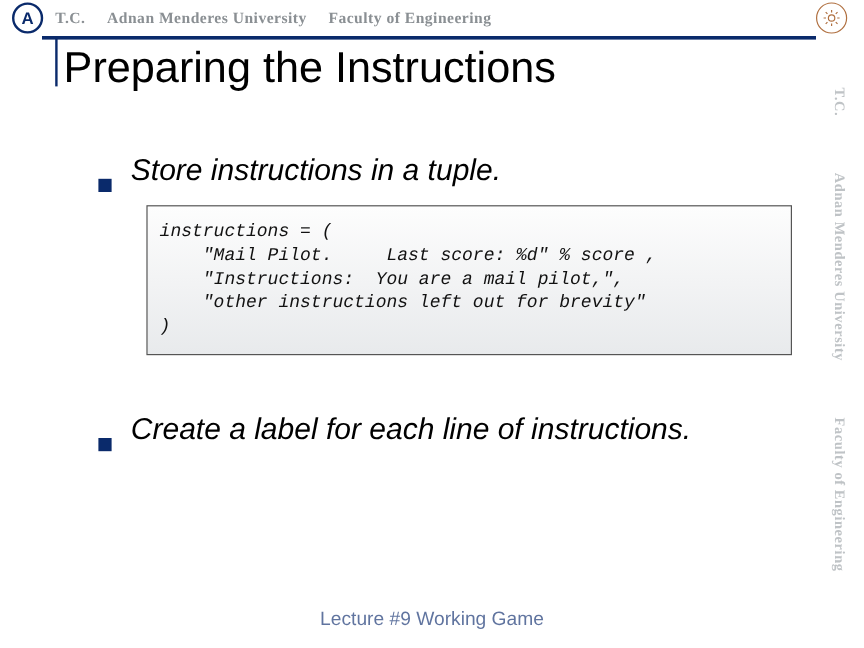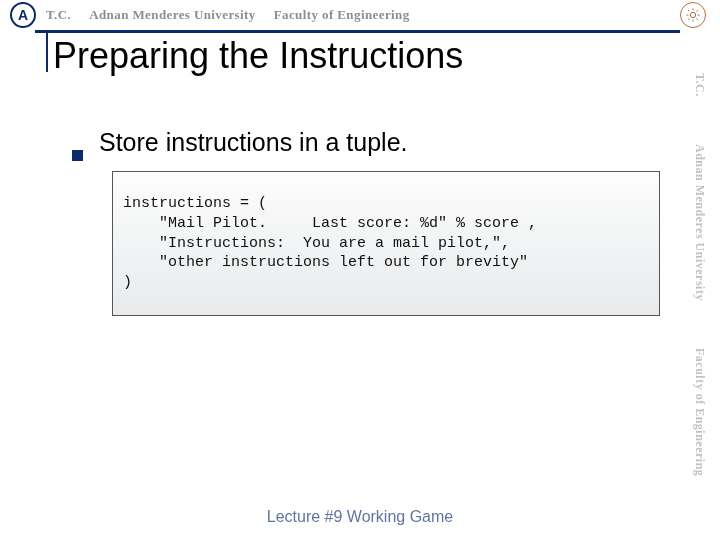--- a/index.html
+++ b/index.html
@@ -62,21 +62,21 @@
   .title {
     position: absolute;
     top: 35px; left: 53px;
     font-size: 36px;
     font-weight: 400;
     color: #000;
   }
 
   .content {
     position: absolute;
-    top: 128px; left: 72px; right: 60px;
+    top: 128px; left: 82px; right: 60px; font-style: italic;
   }
 
   .bullet-row {
     display: flex;
     align-items: baseline;
     margin-bottom: 14px;
   }
   .bullet-sq {
     width: 11px; height: 11px;
     background: #0a2a6b;
@@ -88,21 +88,21 @@
   .bullet-text {
     font-size: 25px;
     color: #000;
   }
 
   .code-block {
     margin-left: 40px;
     margin-bottom: 48px;
     border: 1px solid #555;
     background: linear-gradient(#fdfdfd, #e8eaec);
-    padding: 22px 10px;
+    padding: 12px 10px;
     font-family: "Courier New", Courier, monospace;
     font-size: 15px;
     line-height: 1.32;
     color: #111;
     white-space: pre;
   }
   .code-block.b2 { margin-left: 26px; margin-right: -10px; }
 
   .side-rail {
     position: absolute;
@@ -170,20 +170,24 @@
     <div class="bullet-sq"></div>
     <div class="bullet-text">Store instructions in a tuple.</div>
   </div>
 
   <div class="code-block">instructions = (
     "Mail Pilot.     Last score: %d" % score ,
     "Instructions:  You are a mail pilot,",
     "other instructions left out for brevity"
 )</div>
 
+  <div class="bullet-row">
+    <div class="bullet-sq"></div>
+    <div class="bullet-text">Create a label for each line of instructions.</div>
+  </div>
 
   <div style="height:22px"></div>
 
 
 </div>
 
 <div class="side-rail">
   <div>T.C.</div>
   <div>Adnan Menderes University</div>
   <div>Faculty of Engineering</div>

